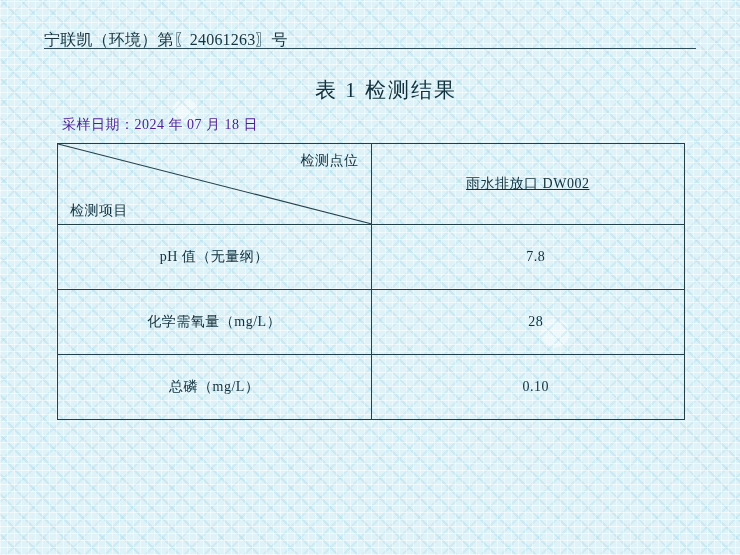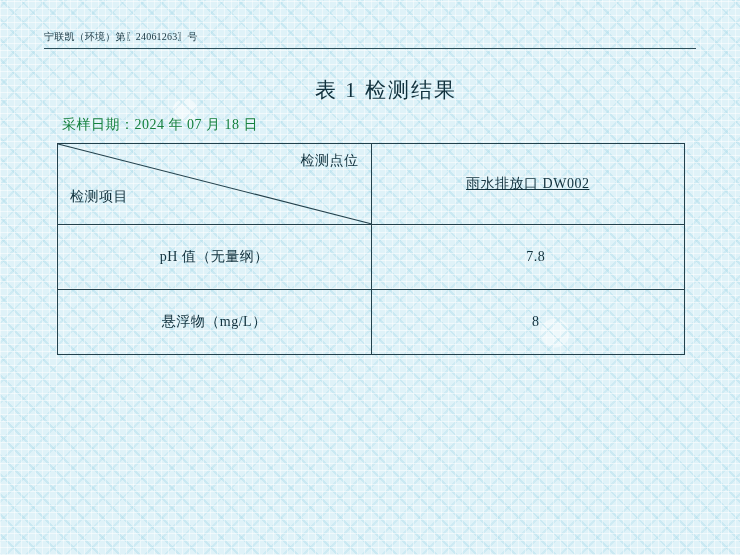--- a/index.html
+++ b/index.html
@@ -31,21 +31,21 @@
   #content {
     position: absolute;
     inset: 0;
   }
 
   .header-line {
     position: absolute;
     left: 44px;
     top: 30px;
     width: 652px;
-    font-size: 10px;
+    font-size: 16px;
     color: #16343f;
     letter-spacing: 0.2px;
   }
   .header-rule {
     position: absolute;
     left: 44px;
     top: 48px;
     width: 652px;
     height: 0;
     border-top: 1.2px solid #2c4d58;
@@ -60,21 +60,21 @@
     font-size: 21px;
     color: #10303c;
     letter-spacing: 2px;
   }
 
   .sample-date {
     position: absolute;
     left: 62px;
     top: 116px;
     font-size: 14px;
-    color: #15803d;
+    color: #4c1d95;
     letter-spacing: 0.5px;
   }
 
   table.result {
     position: absolute;
     left: 57px;
     top: 143px;
     width: 628px;
     border-collapse: collapse;
     table-layout: fixed;
@@ -103,21 +103,21 @@
   }
   .corner-top-label {
     position: absolute;
     right: 12px;
     top: 8px;
     font-size: 14px;
   }
   .corner-bottom-label {
     position: absolute;
     left: 12px;
-    bottom: 18px;
+    bottom: 4px;
     font-size: 14px;
   }
   td.head-value {
     font-size: 14px;
     text-decoration: underline;
   }
   td.item {
     height: 62px;
   }
   td.value {
@@ -155,19 +155,23 @@
           <div class="corner-bottom-label">检测项目</div>
         </td>
         <td class="head-value">雨水排放口 DW002</td>
       </tr>
 
       <tr>
         <td class="item">pH 值（无量纲）</td>
         <td class="value num">7.8</td>
       </tr>
       <tr>
-        <td class="item">悬浮物（mg/L）</td>
-        <td class="value num">8</td>
+        <td class="item">化学需氧量（mg/L）</td>
+        <td class="value num">28</td>
+      </tr>
+      <tr>
+        <td class="item">总磷（mg/L）</td>
+        <td class="value num">0.10</td>
       </tr>
     </tbody>
   </table>
 
 </div>
 
 </body></html>

